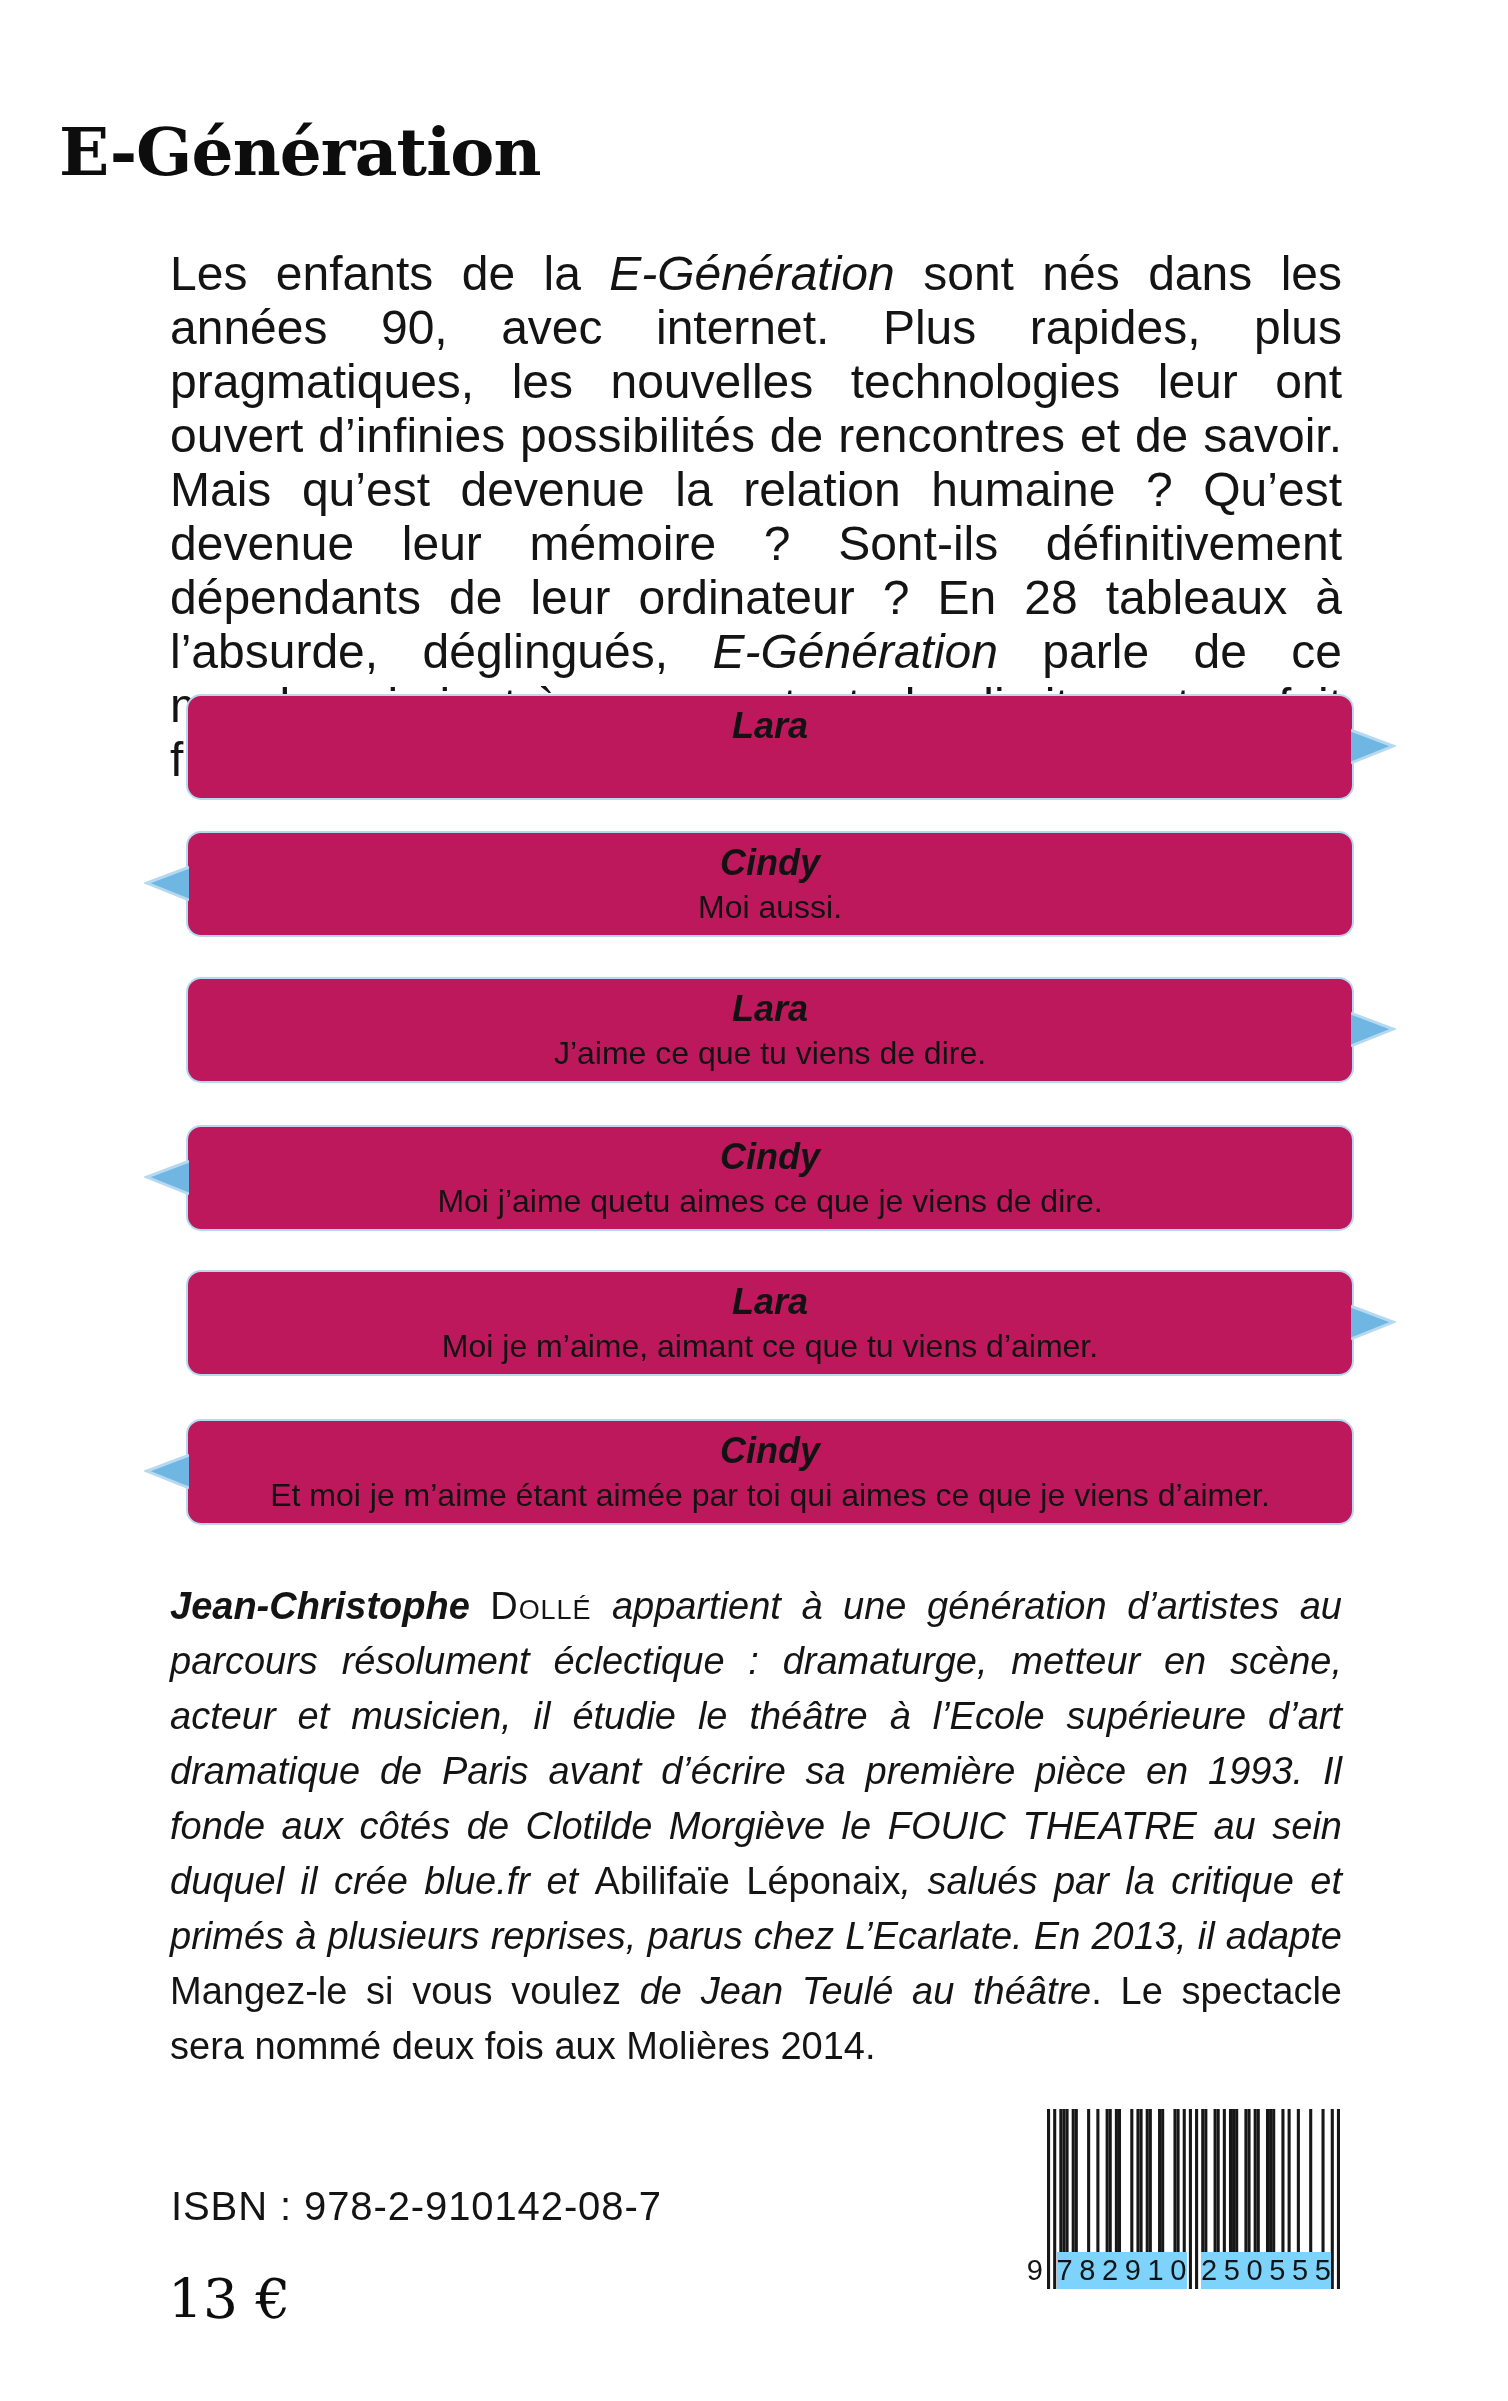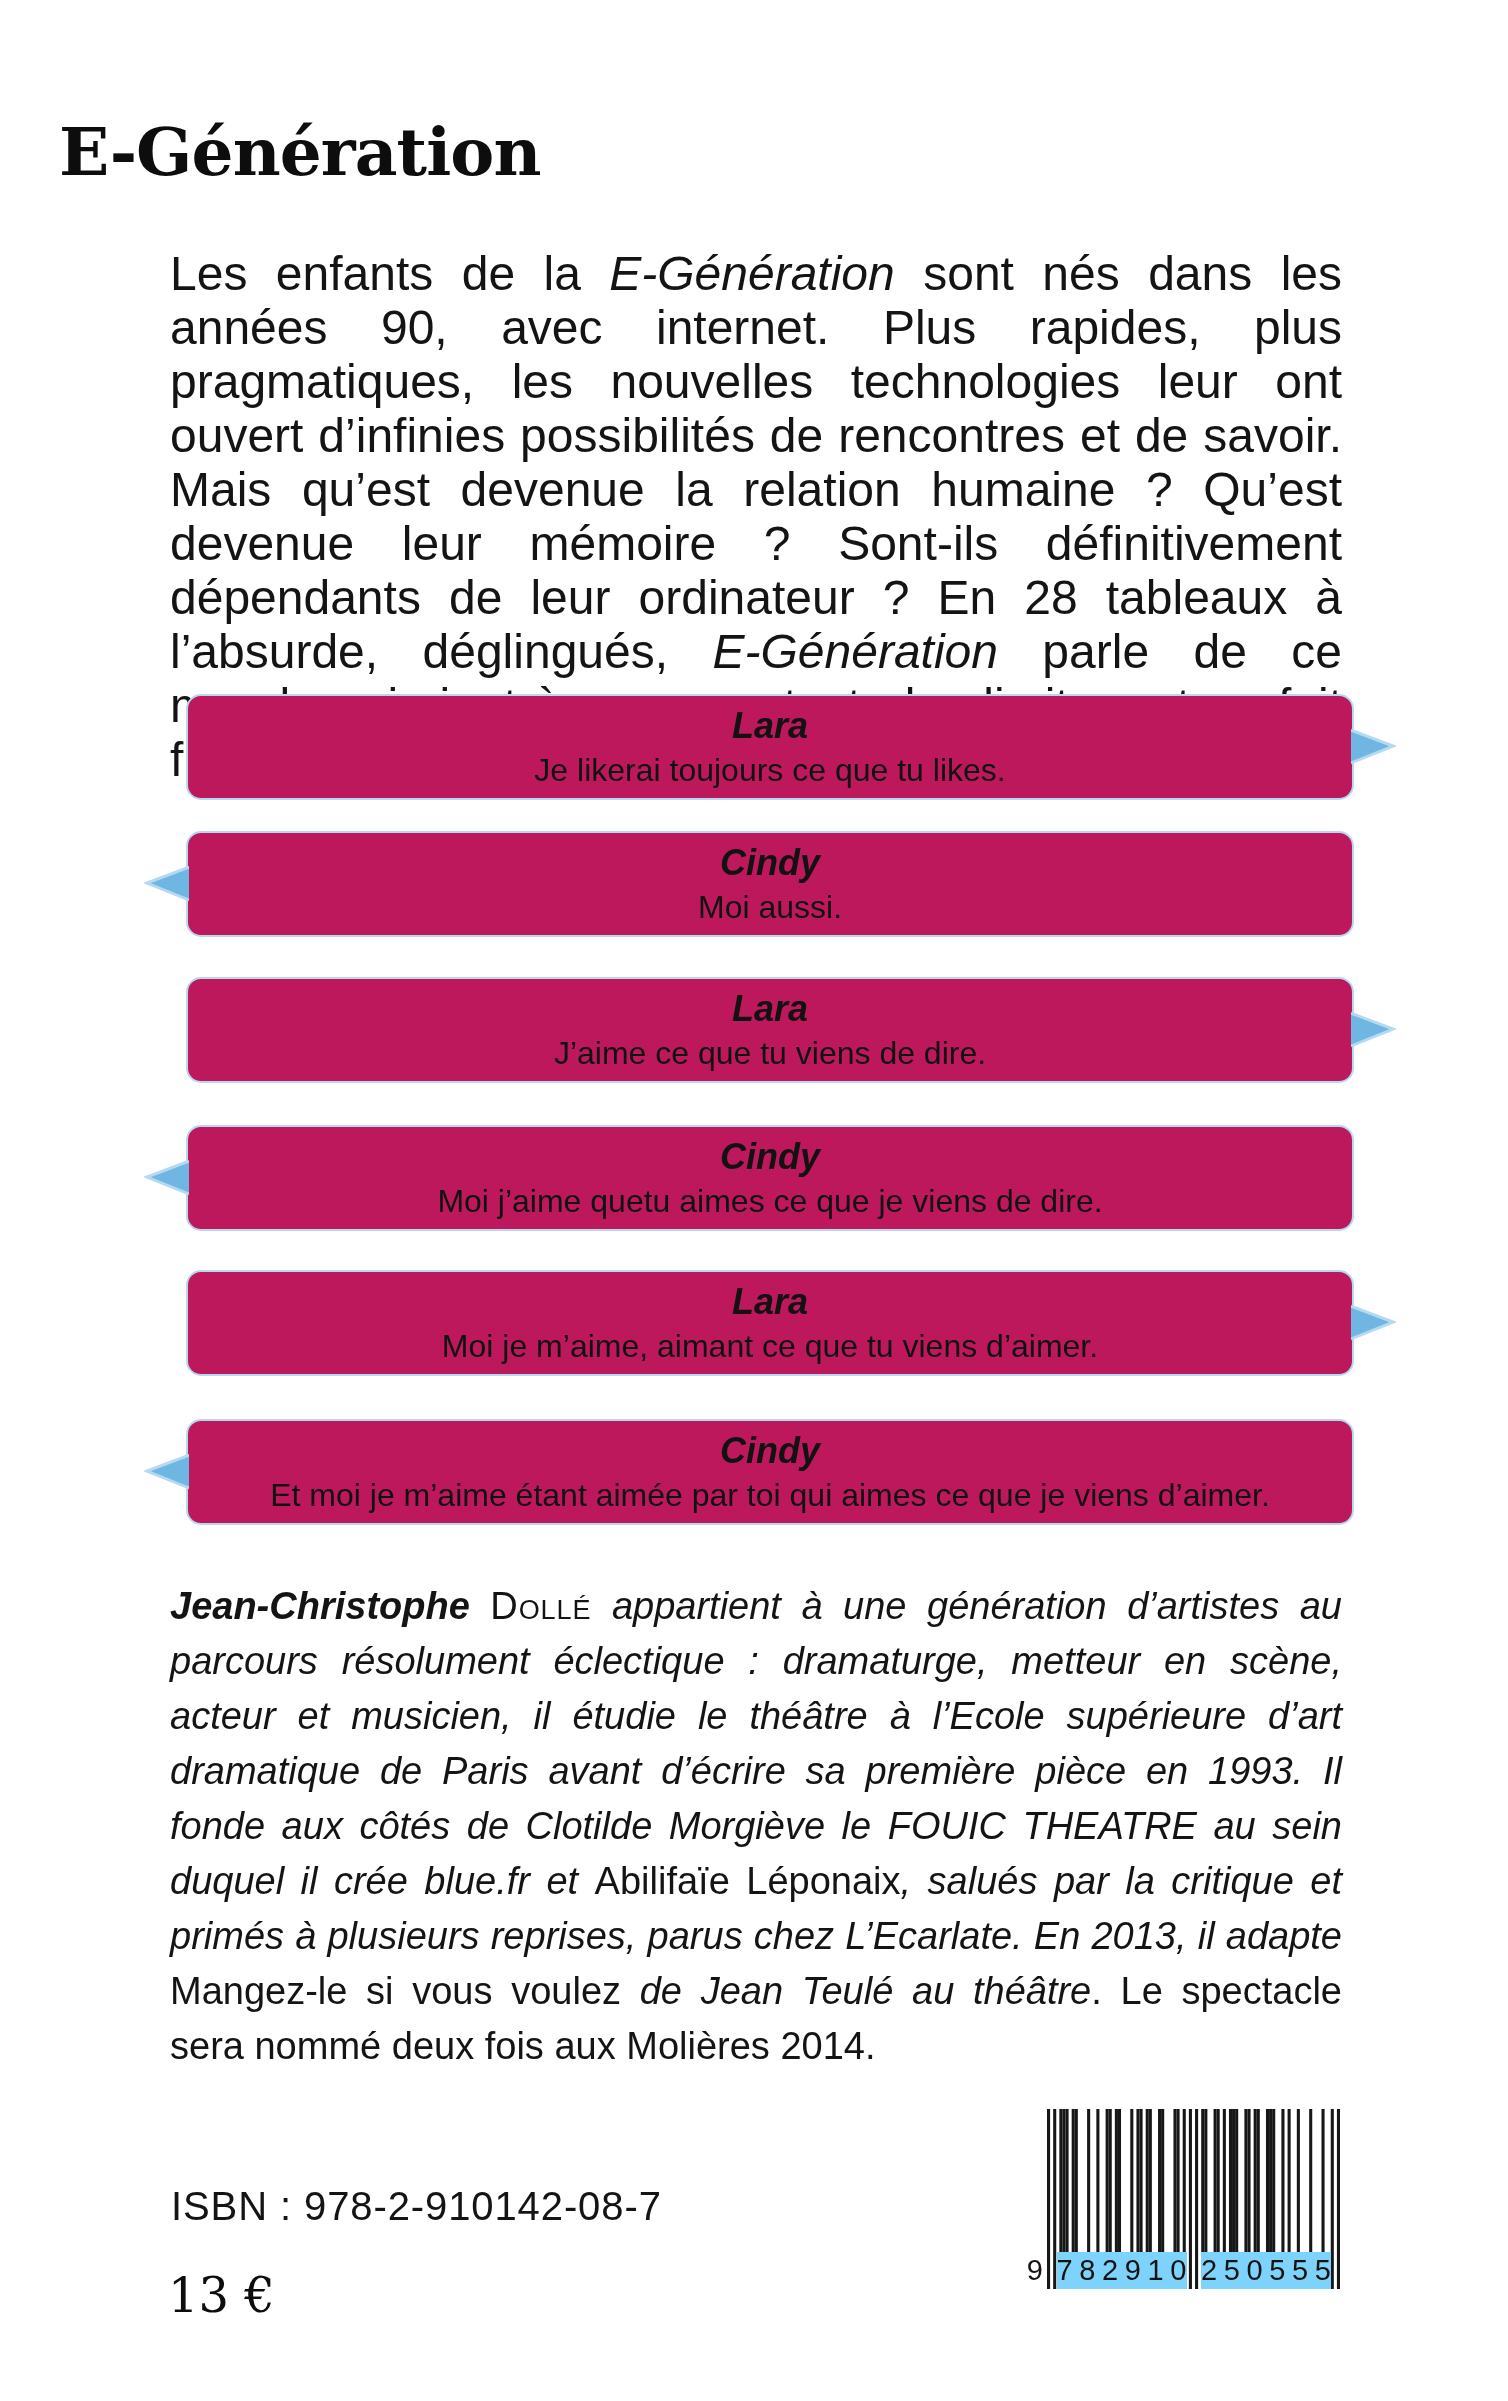--- a/index.html
+++ b/index.html
@@ -50,21 +50,21 @@
     margin-top:3.8px;font-size:32px;line-height:40px;color:#121212;
   }
   .tail{position:absolute;width:45px;height:38px;top:32px;}
   .tail.right{right:-44px;}
   .tail.left{left:-44px;}
 
   
   .isbn{left:171px;top:2184px;font-size:40px;letter-spacing:0.9px;color:#141414;}
   .price{
     left:168px;top:2267px;
-    font-family:"DejaVu Serif", serif;font-size:48px;color:#0d0d0d;
+    font-family:"DejaVu Serif", serif;font-size:55px;color:#0d0d0d;
   }
 
   
   .barcode{left:1047px;top:2109px;width:293px;height:180px;}
   .barcode svg{position:absolute;left:0;top:0;}
   .barcode svg rect{fill:#171717;}
   .bc-digits{
     position:absolute;top:143px;height:37px;background:#7dd3fc;
     font-size:29px;line-height:37px;letter-spacing:6.6px;
     text-align:center;color:#141414;
@@ -75,21 +75,20 @@
 </style>
 </head>
 <body>
 
 <h1 class="abs book-title">E-Génération</h1>
 
 <p class="abs intro"><span>Les enfants de la </span><span class="it">E-Génération</span><span> sont nés dans les années 90, avec internet. Plus rapides, plus pragmatiques, les nouvelles technologies leur ont ouvert d’infinies possibilités de rencontres et de savoir. Mais qu’est devenue la relation humaine ? Qu’est devenue leur mémoire ? Sont-ils définitivement dépendants de leur ordinateur ? En 28 tableaux à l’absurde, déglingués, </span><span class="it">E-Génération</span><span> parle de ce monde qui vient à nous, en teste les limites, et en fait finalement émerger le burlesque.</span></p>
 
 <div class="bubble" style="top:694px;">
   <div class="speaker">Lara</div>
-  <div class="msg">Je likerai toujours ce que tu likes.</div>
   <svg class="tail right" viewBox="0 0 48 40">
     <path d="M0,2 L45,19 L0,37" fill="#6fb6e3" stroke="#b5d9f0" stroke-width="3"></path>
   </svg>
 </div>
 
 <div class="bubble" style="top:831px;">
   <div class="speaker">Cindy</div>
   <div class="msg">Moi aussi.</div>
   <svg class="tail left" viewBox="0 0 48 40">
     <path d="M48,2 L3,19 L48,37" fill="#6fb6e3" stroke="#b5d9f0" stroke-width="3"></path>

